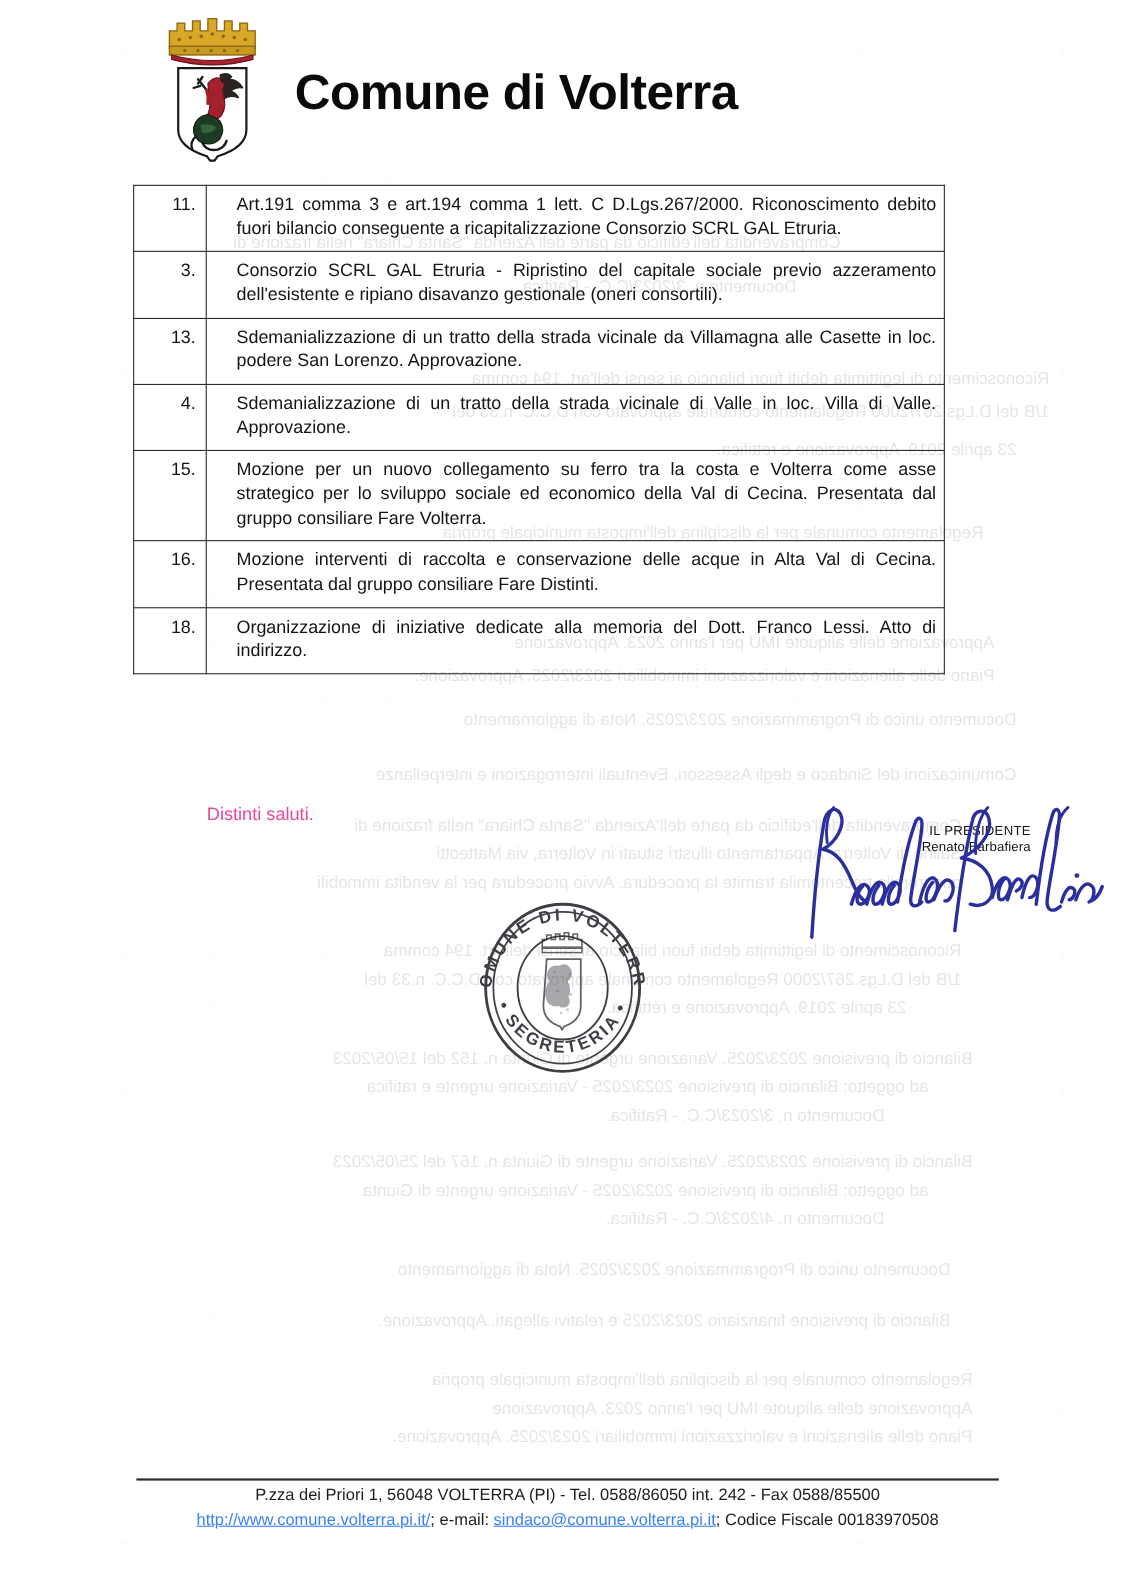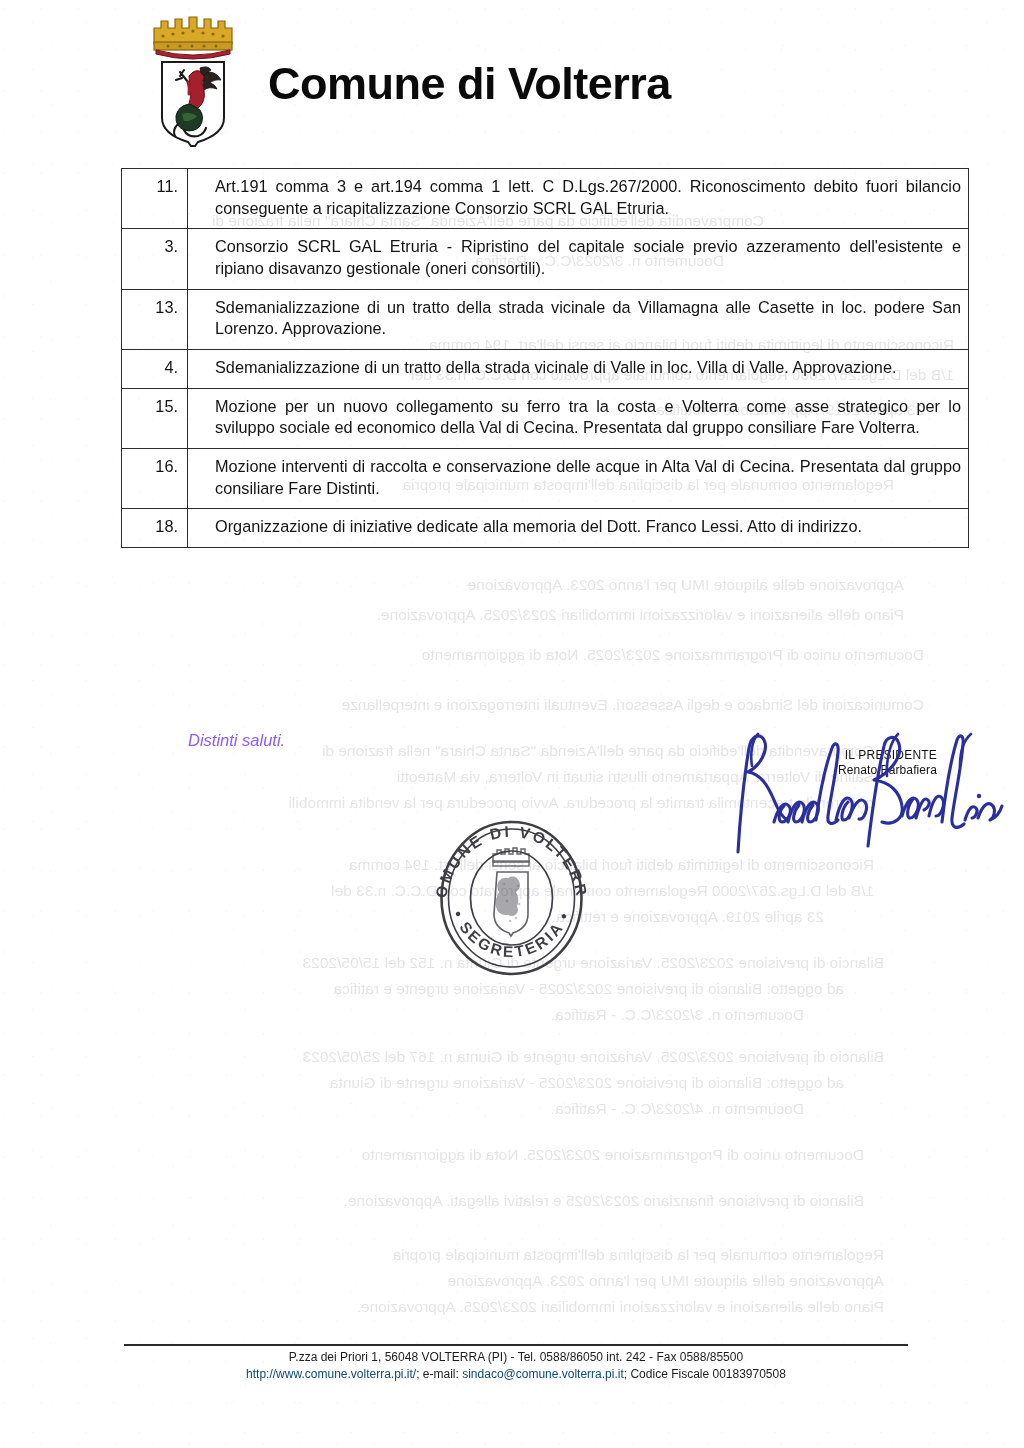--- a/index.html
+++ b/index.html
@@ -43,21 +43,21 @@
     letter-spacing: -0.5px;
     white-space: nowrap;
     color: #0a0a0a;
   }
 
   
   .agenda-table {
     position: absolute;
     left: 121px;
     top: 168px;
-    width: 848px;
+    width: 738px;
     border-collapse: collapse;
     table-layout: fixed;
   }
   .agenda-table td {
     border: 1.5px solid #2b2b2b;
     vertical-align: top;
     padding: 7px 7px 9px 7px;
     font-size: 16.3px;
     line-height: 1.33;
     color: #141414;
@@ -77,22 +77,21 @@
     display: block;
     margin-left: 20px;
   }
 
   
   .closing {
     position: absolute;
     left: 188px;
     top: 731px;
     font-size: 16.5px;
-    color: #8b5cf6;
-    font-style: italic;
+    color: #ec4899;
   }
   .sign-block {
     position: absolute;
     left: 722px;
     top: 748px;
     width: 215px;
     text-align: right;
     font-size: 12px;
     line-height: 1.28;
     color: #131313;
@@ -147,26 +146,27 @@
     width: 784px;
     height: 0;
     border-top: 2px solid #2b2b2b;
   }
   .footer {
     position: absolute;
     left: 124px;
     top: 1349px;
     width: 784px;
     text-align: center;
-    font-size: 12px;
+    font-size: 15px;
     line-height: 1.45;
     color: #1c1c1c;
   }
   .footer a, .footer .lnk {
-    color: #0c4a6e;
+    color: #3b82f6;
+    text-decoration: underline;
   }
 
   
   .grain {
     position: absolute;
     inset: 0;
     pointer-events: none;
     opacity: 0.035;
     background:
       radial-gradient(circle at 12% 22%, #555 0.7px, transparent 1.2px),

